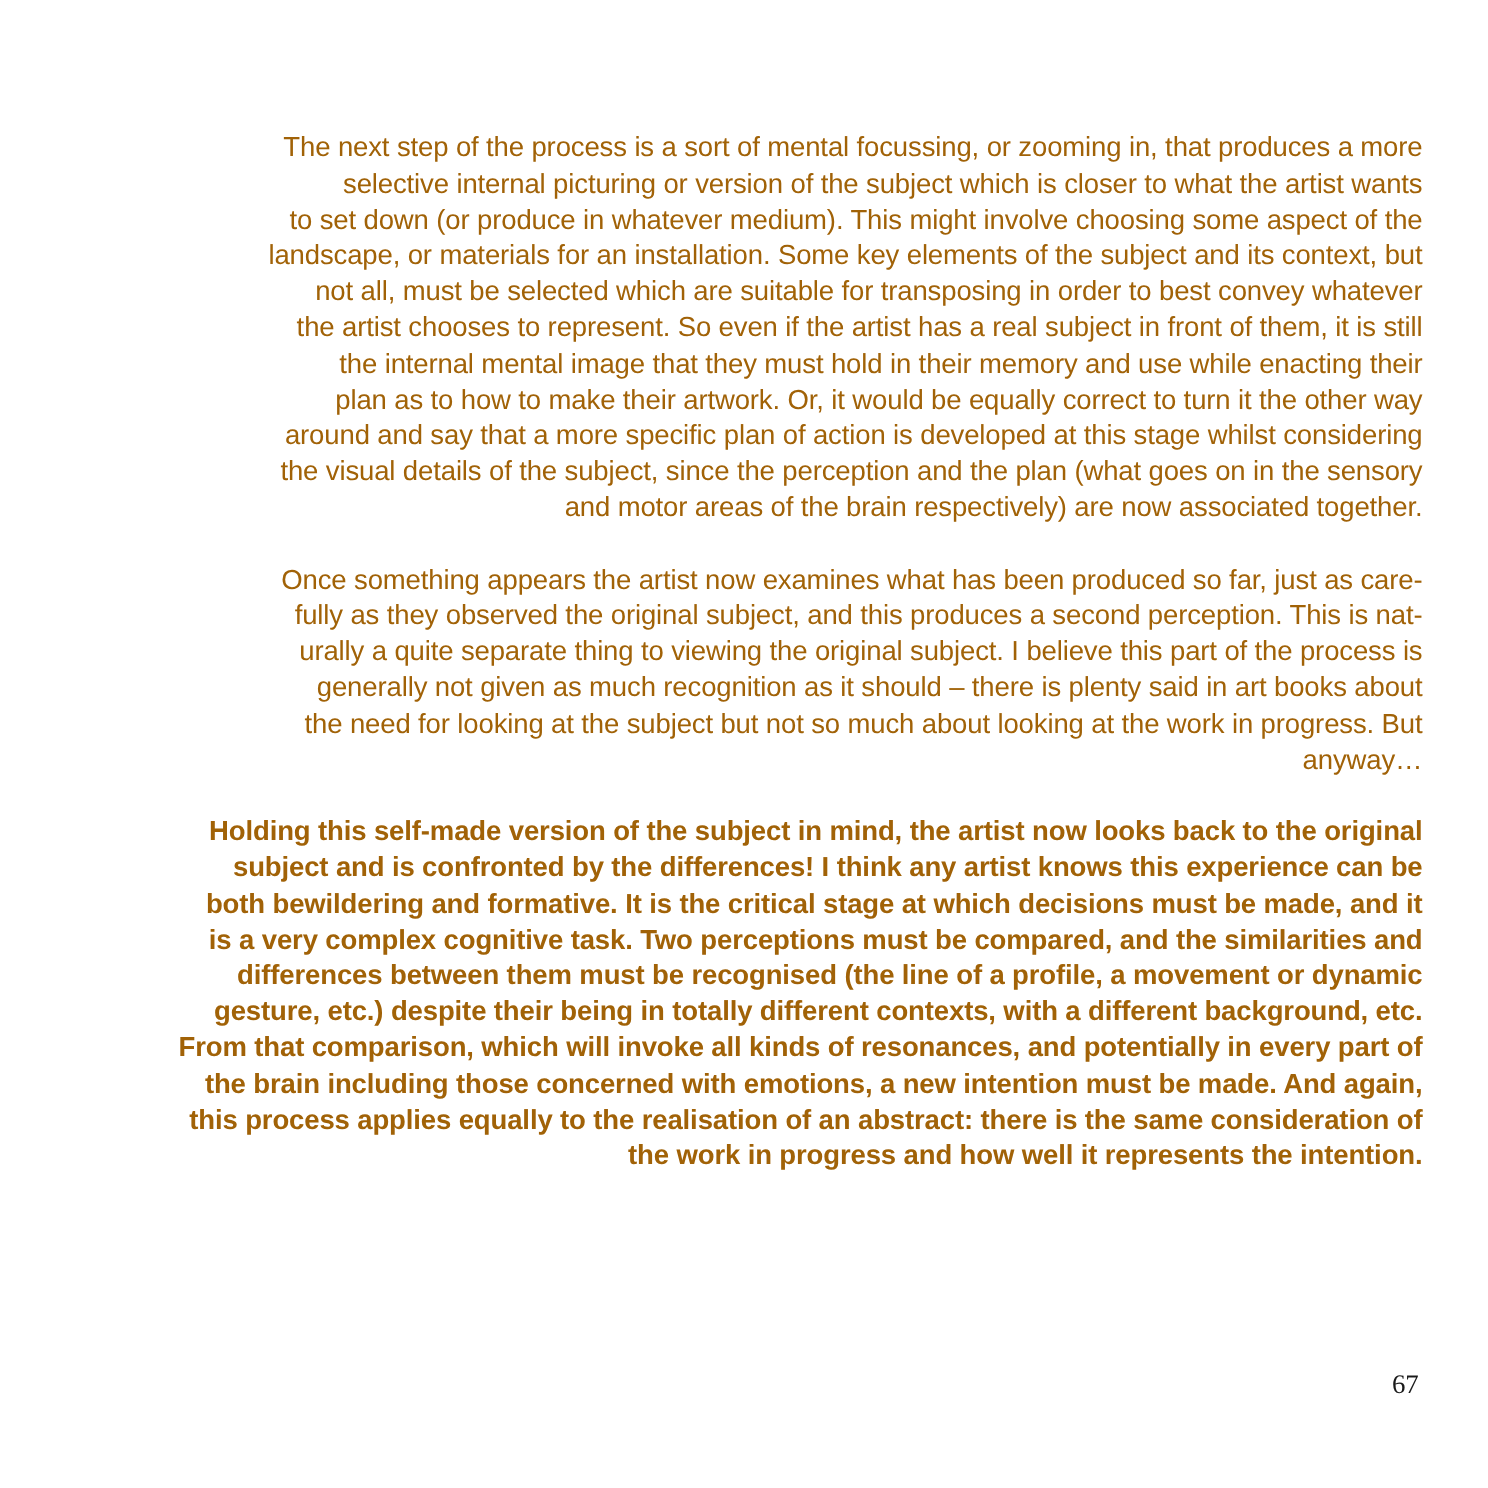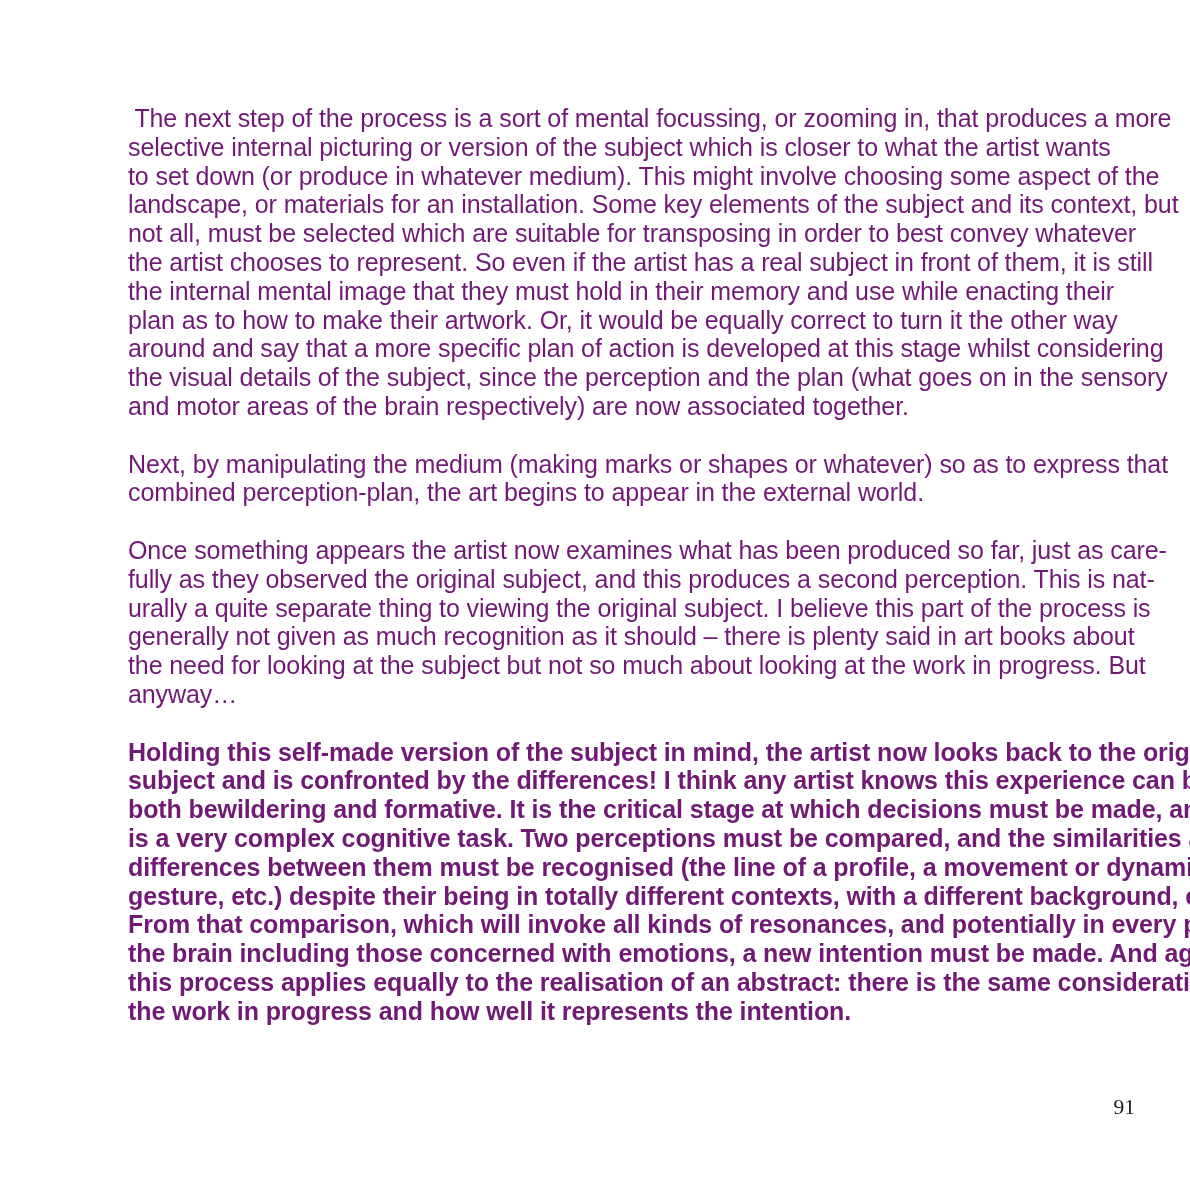--- a/index.html
+++ b/index.html
@@ -21,25 +21,26 @@
     background: #ffffff;
   }
   .textblock {
     position: absolute;
     left: 128px;
     top: 104px;
     width: 1010px;
   }
   .para {
     margin: 0 0 28.8px 0;
-    font-size: 25px;
+    font-size: 22px;
     line-height: 28.8px;
     letter-spacing: -0.1px;
     white-space: pre;
-    color: #701a75;
+    color: #a16207;
+    text-align: right;
   }
   .para:last-child {
     margin-bottom: 0;
     font-weight: bold;
   }
   .pagenum {
     position: absolute;
     top: 1094px;
     right: 55px;
     font-family: "Liberation Serif", serif;
@@ -57,33 +58,31 @@
 selective internal picturing or version of the subject which is closer to what the artist wants
 to set down (or produce in whatever medium). This might involve choosing some aspect of the
 landscape, or materials for an installation. Some key elements of the subject and its context, but
 not all, must be selected which are suitable for transposing in order to best convey whatever
 the artist chooses to represent. So even if the artist has a real subject in front of them, it is still
 the internal mental image that they must hold in their memory and use while enacting their
 plan as to how to make their artwork. Or, it would be equally correct to turn it the other way
 around and say that a more specific plan of action is developed at this stage whilst considering
 the visual details of the subject, since the perception and the plan (what goes on in the sensory
 and motor areas of the brain respectively) are now associated together.</p>
-    <p class="para">Next, by manipulating the medium (making marks or shapes or whatever) so as to express that
-combined perception-plan, the art begins to appear in the external world.</p>
     <p class="para">Once something appears the artist now examines what has been produced so far, just as care-
 fully as they observed the original subject, and this produces a second perception. This is nat-
 urally a quite separate thing to viewing the original subject. I believe this part of the process is
 generally not given as much recognition as it should – there is plenty said in art books about
 the need for looking at the subject but not so much about looking at the work in progress. But
 anyway…</p>
     <p class="para">Holding this self-made version of the subject in mind, the artist now looks back to the original
 subject and is confronted by the differences! I think any artist knows this experience can be
 both bewildering and formative. It is the critical stage at which decisions must be made, and it
 is a very complex cognitive task. Two perceptions must be compared, and the similarities and
 differences between them must be recognised (the line of a profile, a movement or dynamic
 gesture, etc.) despite their being in totally different contexts, with a different background, etc.
 From that comparison, which will invoke all kinds of resonances, and potentially in every part of
 the brain including those concerned with emotions, a new intention must be made. And again,
 this process applies equally to the realisation of an abstract: there is the same consideration of
 the work in progress and how well it represents the intention.</p>
   </div>
-  <div class="pagenum">91</div>
+  <div class="pagenum">67</div>
 </div>
 
 </body></html>

